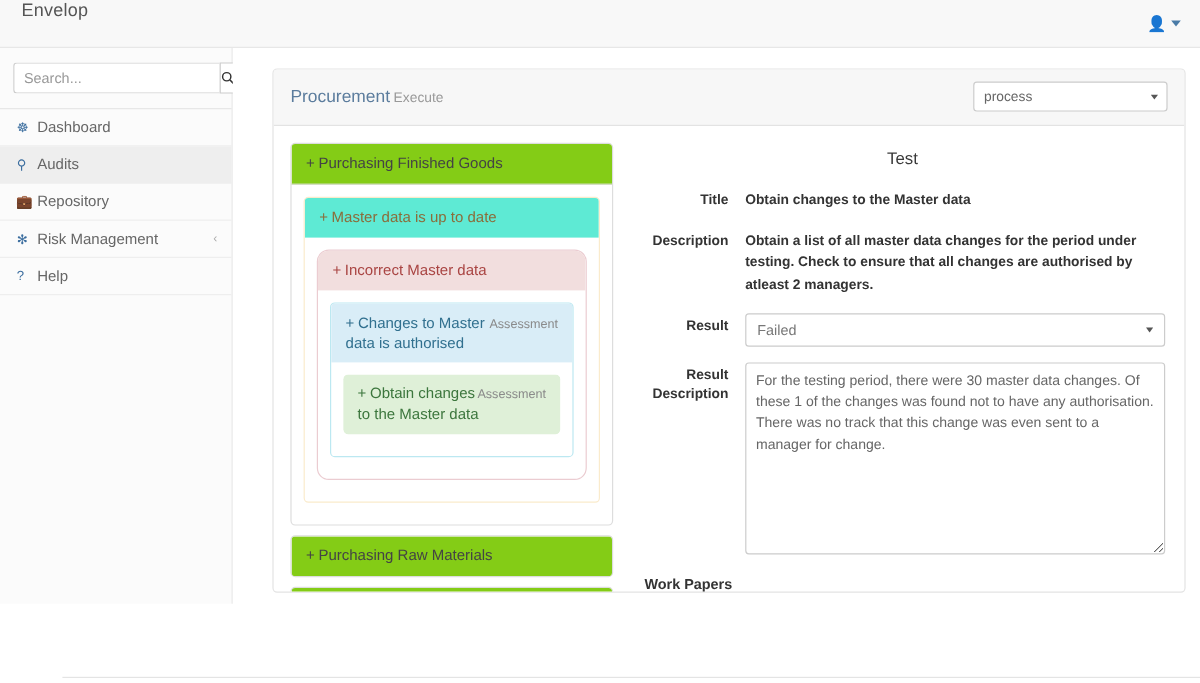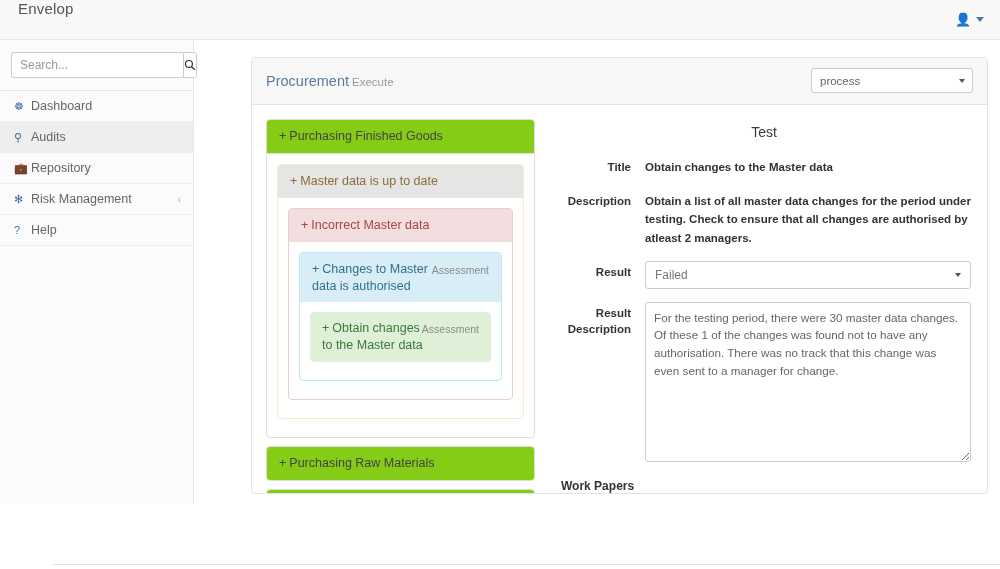--- a/index.html
+++ b/index.html
@@ -48,21 +48,20 @@
     border-right: 4px solid transparent;
     border-top: 5px solid #4a7ba7;
     display: inline-block;
   }
 
   
   .layout {
     display: flex;
     height: 463px;
     align-items: stretch;
-    gap: 24px;
   }
 
   
   .sidebar {
     width: 194px;
     min-width: 194px;
     background: #fbfbfb;
     border-right: 1px solid #e7e7e7;
     box-sizing: border-box;
   }
@@ -217,23 +216,23 @@
     color: #8a8a8a;
     margin-top: 2px;
   }
   .acc-body { padding: 10px; }
 
   
   .lvl-process > .acc-head { background: #84cc16; color: #444; border-bottom: 1px solid #e0e0e0; }
   .lvl-process { border-color: #ddd; }
 
   .lvl-objective { border-color: #faebcc; }
-  .lvl-objective > .acc-head { background: #e5e5e5; color: #8a6d3b; }
-
-  .lvl-risk { border-color: #ebccd1; }
+  .lvl-objective > .acc-head { background: #5eead4; color: #8a6d3b; }
+
+  .lvl-risk { border-color: #ebccd1; border-radius: 10px; }
   .lvl-risk > .acc-head { background: #f2dede; color: #a94442; }
 
   .lvl-control { border-color: #bce8f1; }
   .lvl-control > .acc-head { background: #d9edf7; color: #31708f; }
 
   .lvl-test { border-color: #d6e9c6; }
   .lvl-test > .acc-head { background: #dff0d8; color: #3c763d; }
 
   .acc.flat { border: none; }
   .acc.flat > .acc-head { border-radius: 4px; }

